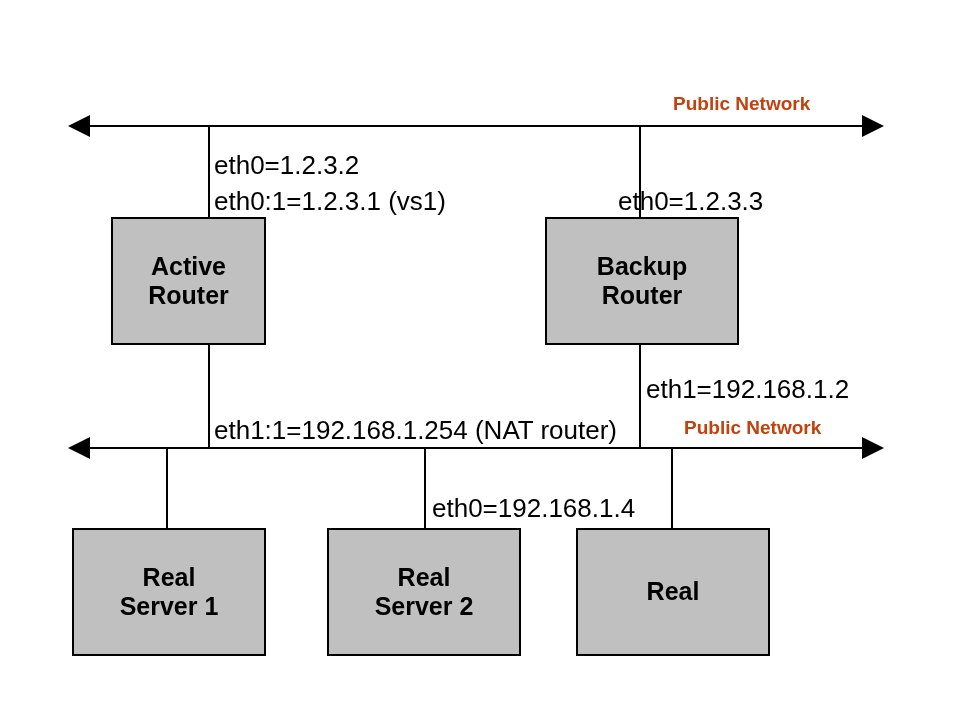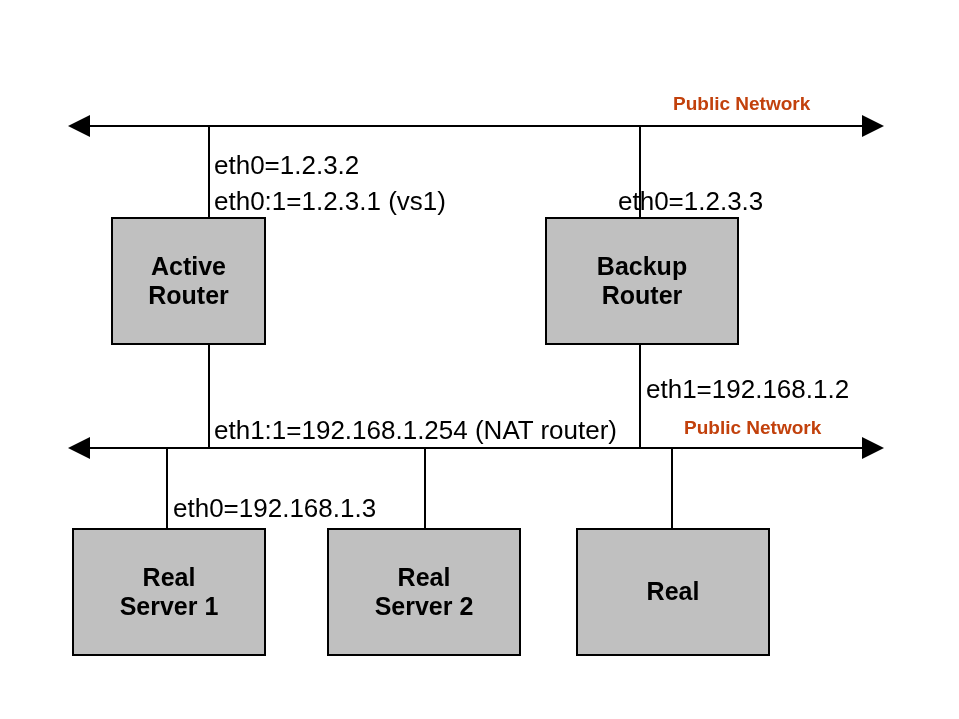--- a/index.html
+++ b/index.html
@@ -110,21 +110,21 @@
   <div class="net-label" style="left:684px; top:417px;">Public Network</div>
 
   <div class="hline" style="left:88px; top:447px; width:776px;"></div>
   <div class="arrow-left" style="left:68px; top:437px;"></div>
   <div class="arrow-right" style="left:862px; top:437px;"></div>
 
   <div class="vline" style="left:166px; top:447px; height:81px;"></div>
   <div class="vline" style="left:424px; top:447px; height:81px;"></div>
   <div class="vline" style="left:671px; top:447px; height:81px;"></div>
 
-  <div class="addr-label" style="left:173px; top:493px;">eth0=192.168.1.3</div>
+  <div class="addr-label" style="left:432px; top:493px;">eth0=192.168.1.4</div>
 
   <div class="node-box" style="left:72px; top:528px; width:194px; height:128px;">
     <span class="line1">Real</span>
     <span class="line2">Server 1</span>
   </div>
 
   <div class="node-box" style="left:327px; top:528px; width:194px; height:128px;">
     <span class="line1">Real</span>
     <span class="line2">Server 2</span>
   </div>

